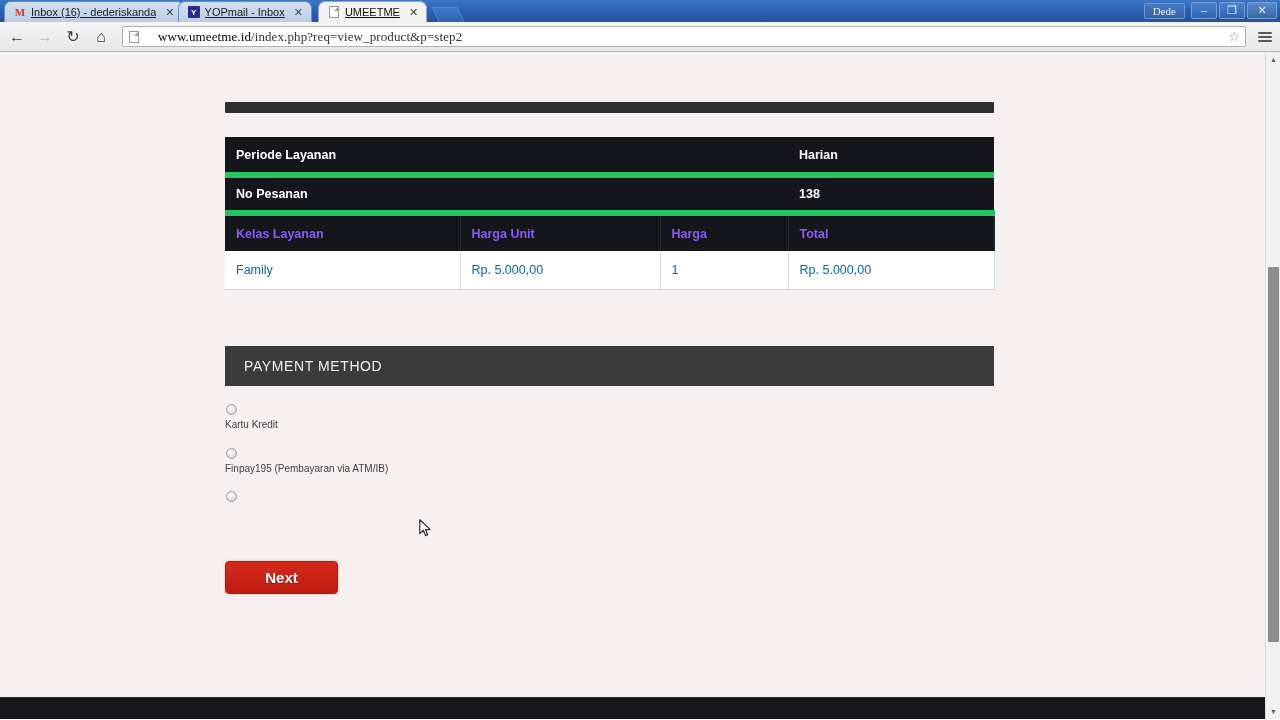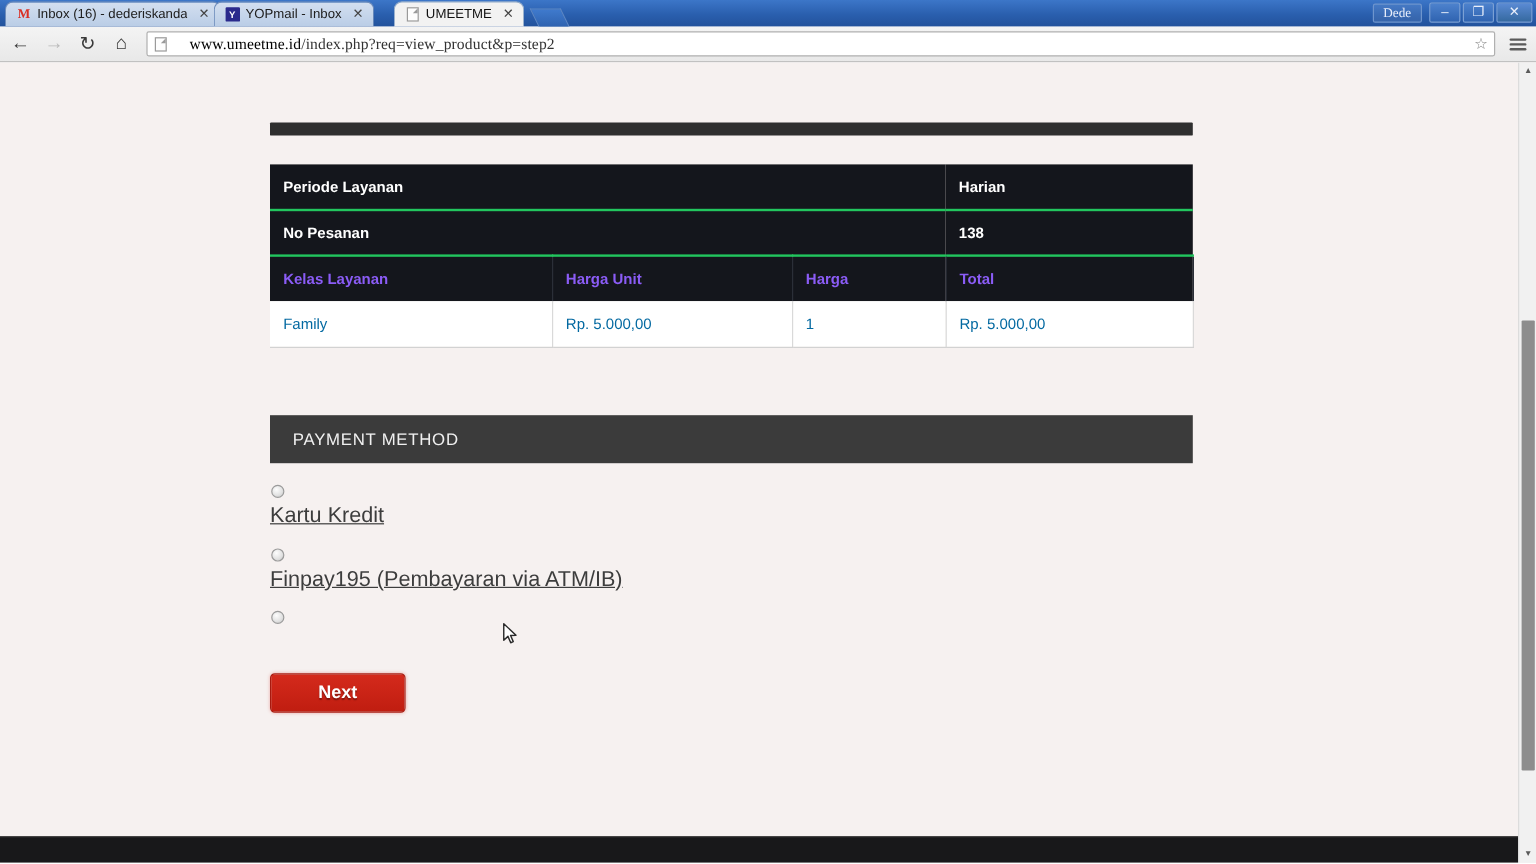--- a/index.html
+++ b/index.html
@@ -43,27 +43,28 @@
     border-bottom: none;
     color: #202020;
     margin-right: -6px;
   }
   .tab.active {
     background: #f2f2f2;
     border: 1px solid #8fa9c9;
     border-bottom: none;
     color: #101010;
     z-index: 5;
-    margin-left: 22px;
+    margin-left: 12px;
   }
   .tab-title {
     overflow: hidden;
     text-overflow: clip;
     max-width: 128px;
     display: inline-block;
+    text-decoration: underline;
   }
   .favicon {
     width: 12px; height: 12px;
     flex: 0 0 12px;
     display: inline-flex;
     align-items: center;
     justify-content: center;
     font-size: 9px;
     font-weight: bold;
   }
@@ -223,21 +224,21 @@
     padding: 9px 11px;
     text-align: left;
     vertical-align: middle;
     height: 38px;
     font-weight: normal;
   }
   .row-dark td {
     background: #14161c;
     color: #ffffff;
     font-weight: bold;
-    border-bottom: 2px solid #22c55e;
+    border-bottom: 6px solid #22c55e;
   }
   .row-head th {
     background: #14161c;
     color: #8b5cf6;
     font-weight: bold;
     border-right: 1px solid #2b2f38;
     font-size: 12.5px;
   }
   .row-body td {
     background: #ffffff;
@@ -275,26 +276,25 @@
     width: 11px; height: 11px;
     border-radius: 50%;
     background: radial-gradient(circle at 38% 33%, #fdfdfd 0%, #e2e2e2 58%, #c4c4c4 100%);
     border: 1px solid #9b9b9b;
     display: block;
     margin-left: 1px;
     margin-bottom: 4px;
     cursor: pointer;
   }
   .pay-label {
-    font-size: 18px;
+    font-size: 10px;
     color: #3d3d3d;
     display: block;
     line-height: 1.15;
     cursor: pointer;
-    text-decoration: underline;
   }
   .next-btn {
     position: absolute;
     left: 225px; top: 509px;
     width: 113px; height: 33px;
     background: linear-gradient(180deg,#d42a1c 0%,#c01d10 100%);
     border: 1px solid #a81a0f;
     border-radius: 4px;
     color: #ffffff;
     font-size: 15px;

